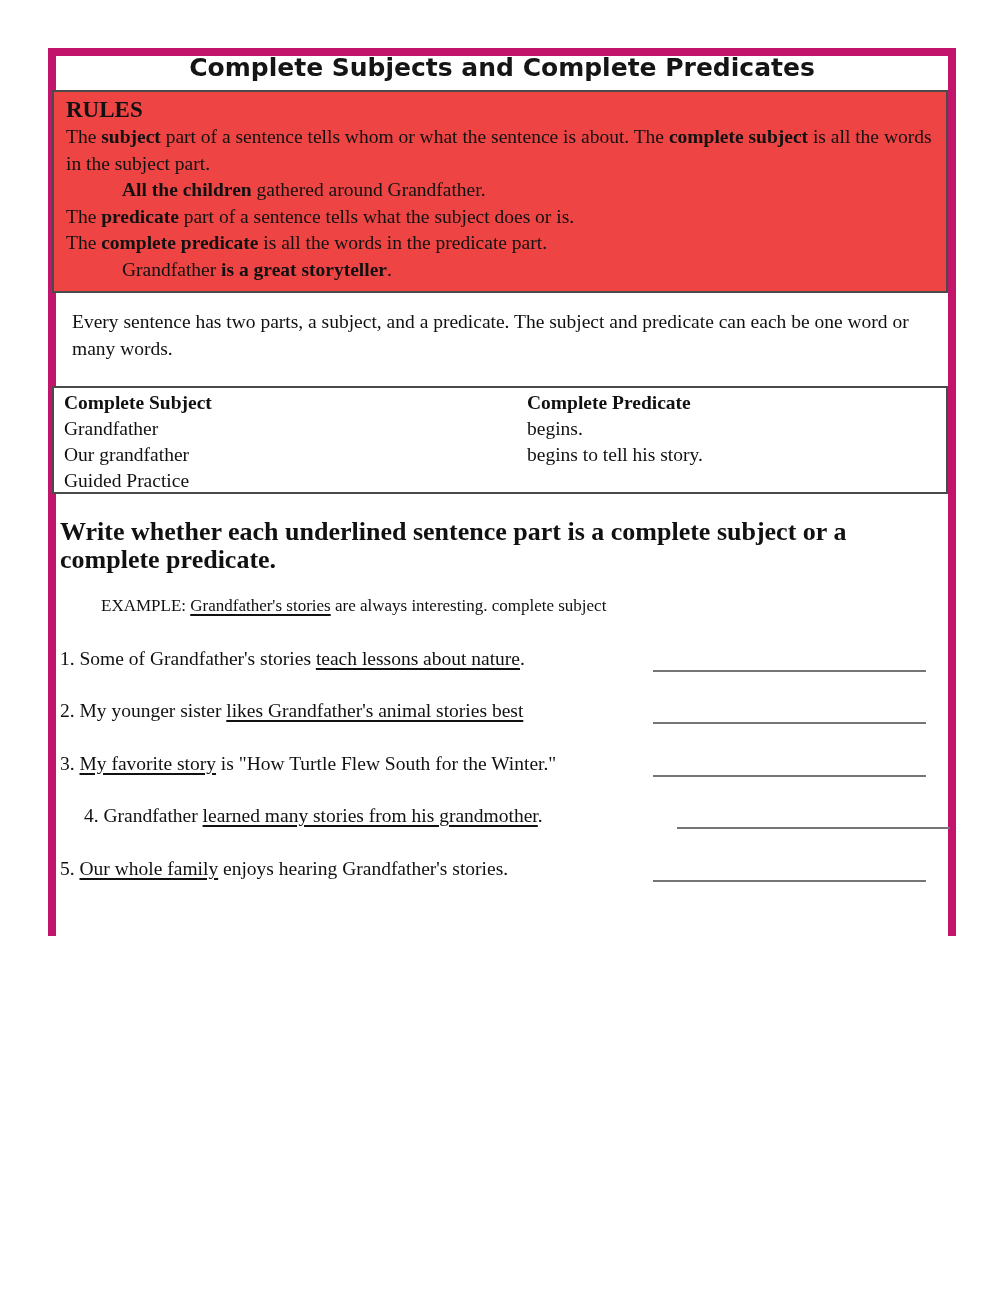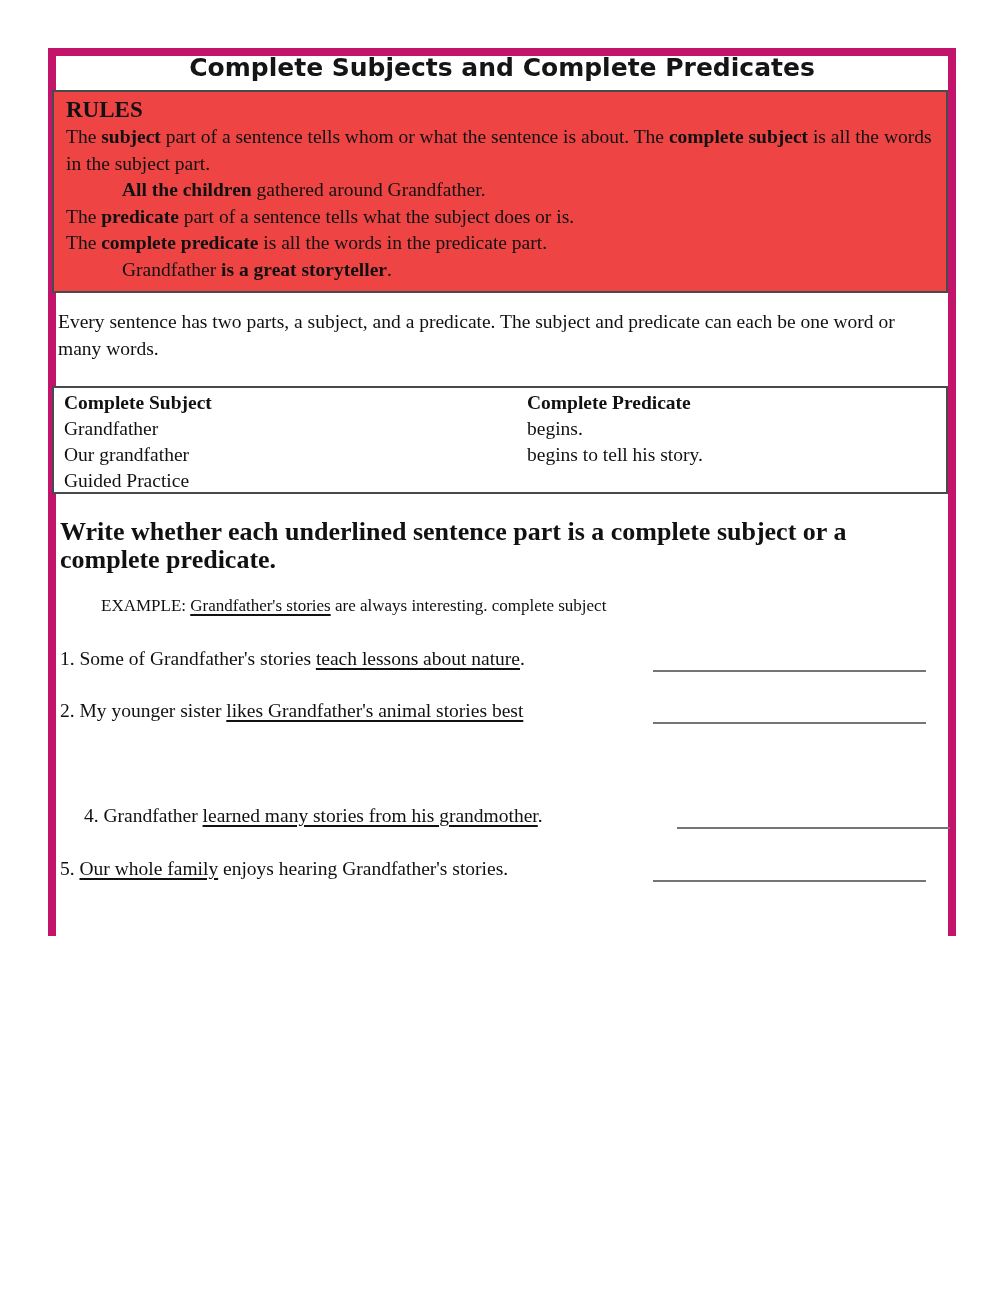--- a/index.html
+++ b/index.html
@@ -8,21 +8,21 @@
   .frame{position:absolute;left:48px;top:48px;width:908px;height:1200px;
          border:8px solid #c2146a;box-sizing:border-box;background:#ffffff;}
   .title{position:absolute;left:56px;top:53px;width:892px;text-align:center;
          font-family:"DejaVu Sans","Liberation Sans",sans-serif;font-weight:800;
          font-size:25px;letter-spacing:0px;color:#151515;}
   .rules-box{position:absolute;left:52px;top:90px;width:896px;box-sizing:border-box;
              border:2px solid #4a4a4a;background:#ef4444;padding:3px 12px 8px 12px;}
   .rules-heading{font-size:23px;font-weight:bold;line-height:29px;}
   .rules-line{font-size:19.5px;line-height:26.5px;}
   .rules-line.indent{padding-left:56px;}
-  .intro{position:absolute;left:58px;top:308px;width:872px;font-size:19.5px;line-height:27px;}
+  .intro{position:absolute;left:72px;top:308px;width:872px;font-size:19.5px;line-height:27px;}
   .table-box{position:absolute;left:52px;top:386px;width:896px;height:108px;box-sizing:border-box;
              border:2px solid #4a4a4a;background:#fff;display:flex;padding:2px 0 0 0;}
   .tcol{font-size:19.5px;line-height:26px;}
   .tcol.c1{width:473px;padding-left:10px;box-sizing:border-box;}
   .tcol.c2{flex:1;}
   .thead{font-weight:bold;}
   .instruction{position:absolute;left:60px;top:518px;width:790px;font-weight:bold;
                font-size:26px;line-height:28px;}
   .example{position:absolute;left:60px;top:596px;width:880px;font-size:17px;margin-left:41px;}
   u, .ul{text-decoration:underline;text-underline-offset:3px;text-decoration-thickness:1.5px;}
@@ -80,20 +80,24 @@
   <div class="example"><span>EXAMPLE: </span><span class="ul">Grandfather's stories</span><span> are always interesting. complete subject</span></div>
 
   <div class="item i1">
     <span class="itext"><span>1. Some of Grandfather's stories </span><span class="ul">teach lessons about nature</span><span>.</span></span>
     <span class="blank"></span>
   </div>
   <div class="item i2">
     <span class="itext"><span>2. My younger sister </span><span class="ul">likes Grandfather's animal stories best</span><span></span></span>
     <span class="blank"></span>
   </div>
+  <div class="item i3">
+    <span class="itext"><span>3. </span><span class="ul">My favorite story</span><span> is "How Turtle Flew South for the Winter."</span></span>
+    <span class="blank"></span>
+  </div>
   <div class="item i4">
     <span class="itext"><span>4. Grandfather </span><span class="ul">learned many stories from his grandmother</span><span>.</span></span>
     <span class="blank"></span>
   </div>
   <div class="item i5">
     <span class="itext"><span>5. </span><span class="ul">Our whole family</span><span> enjoys hearing Grandfather's stories.</span></span>
     <span class="blank"></span>
   </div>
 
   <svg class="illu" viewBox="0 0 575 248" aria-hidden="true">

